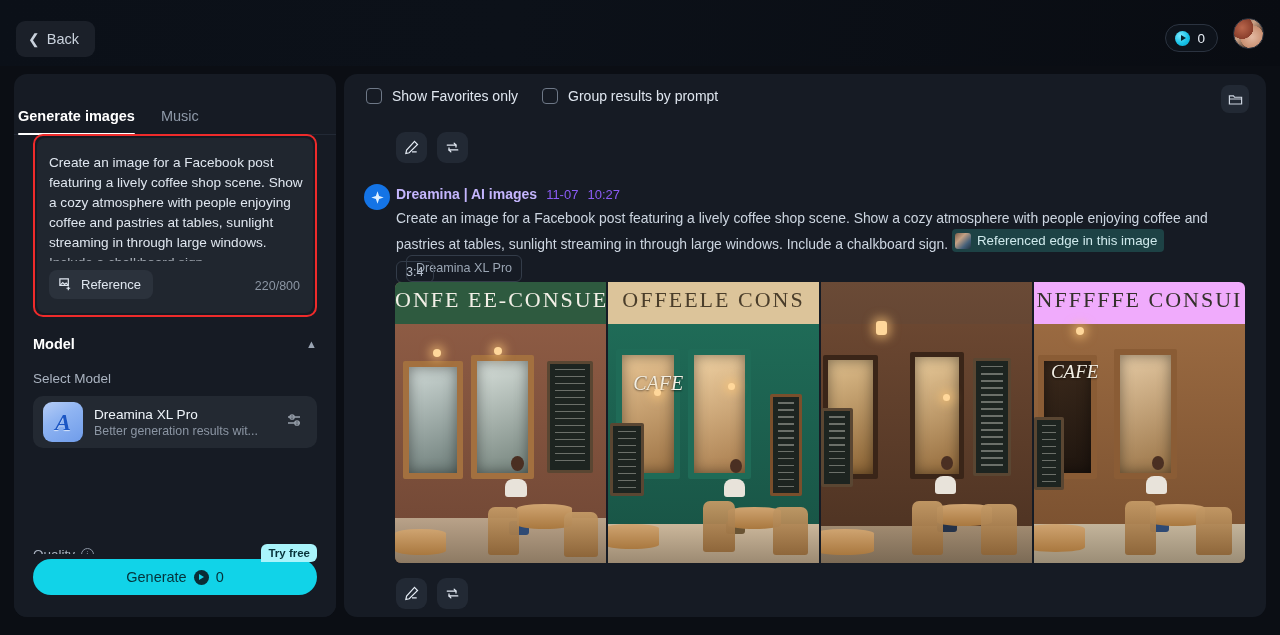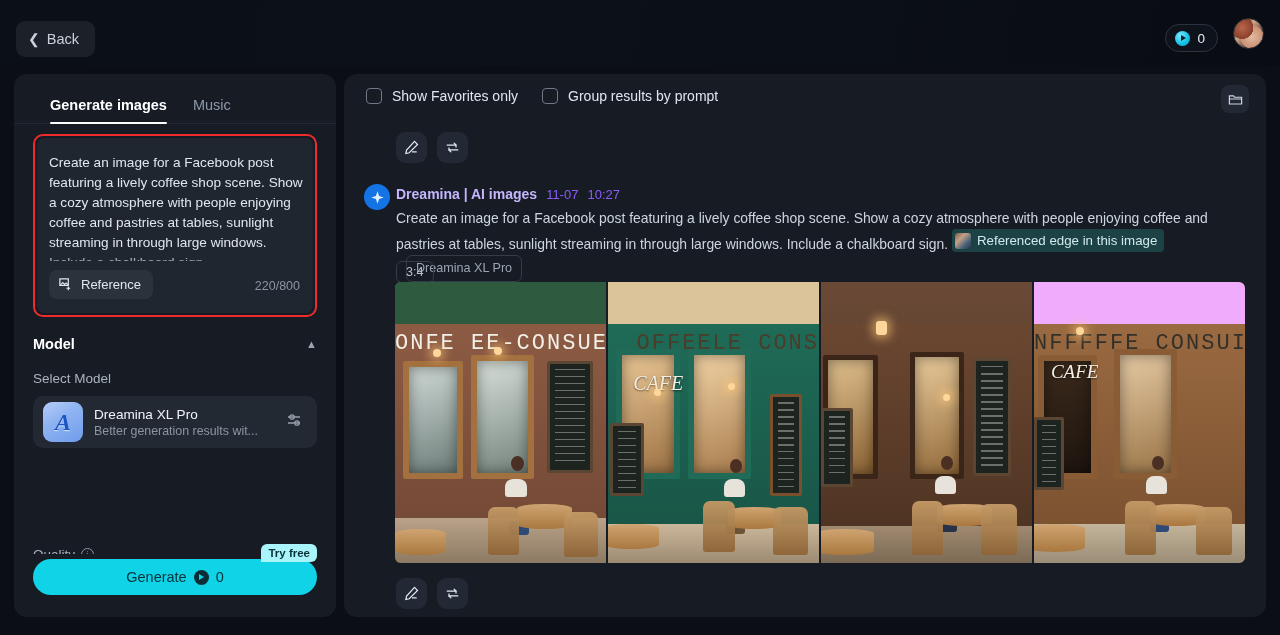--- a/index.html
+++ b/index.html
@@ -56,21 +56,21 @@
   }
 
   
   .left-panel {
     position: absolute; left: 14px; top: 74px;
     width: 322px; height: 543px;
     background: #161b24; border-radius: 13px;
     overflow: hidden;
   }
   .tabs {
-    position: relative; height: 50px; padding: 0 36px;
+    position: relative; height: 61px; padding: 0 4px;
     display: flex; align-items: flex-end; gap: 26px;
     border-bottom: 1px solid #222935;
   }
   .tab {
     font-size: 14.5px; color: #8e99a8; padding-bottom: 10px;
     cursor: pointer; position: relative;
   }
   .tab.active { color: #ffffff; font-weight: bold; }
   .tab.active::after {
     content:""; position:absolute; left:0; right:0; bottom:-1px;
@@ -281,23 +281,23 @@
     width:850px; height:281px;
     display:flex; gap:2px; border-radius:6px; overflow:hidden;
   }
   .img-tile { flex:1 1 0; position:relative; overflow:hidden; background:#241c16; }
 
   
   .sky  { position:absolute; inset:0; }
   .awn  { position:absolute; left:0; right:0; top:0; height:42px; }
   .awn .awn-txt {
     position:absolute; left:0; right:0; top:5px;
-    text-align:right; color:#f2efe6; font-size:22px;
-    font-family:Liberation Mono, monospace; letter-spacing:2px;
-    white-space:nowrap; overflow:hidden;margin-top:44px;
+    text-align:center; color:#f2efe6; font-size:22px;
+    font-family:Liberation Serif, serif; letter-spacing:2px;
+    white-space:nowrap; overflow:hidden;
   }
   .facade { position:absolute; left:0; right:0; top:42px; bottom:0; }
   .win {
     position:absolute; border-radius:2px;
     box-shadow: inset 0 0 14px rgba(0,0,0,.45);
   }
   .board {
     position:absolute; background:#1d2420; border:3px solid #5a4632;
     border-radius:2px;
   }

